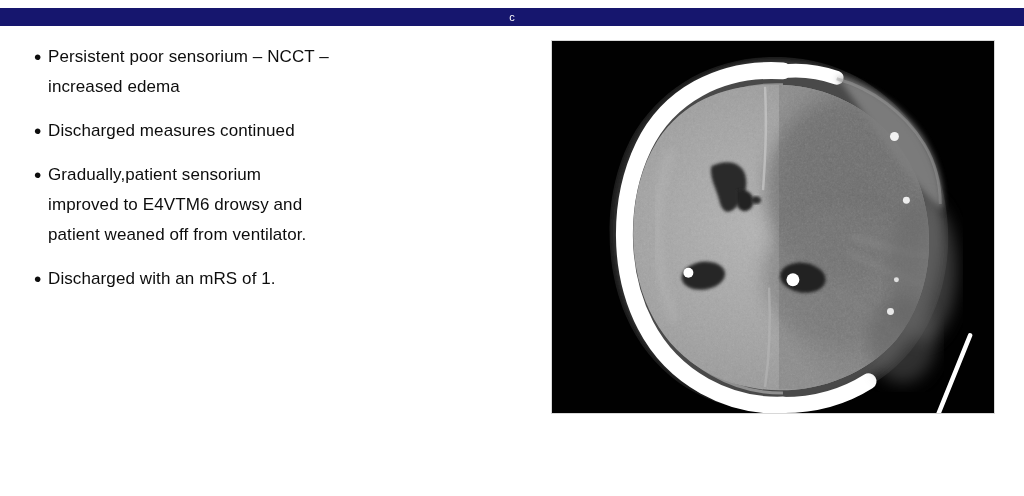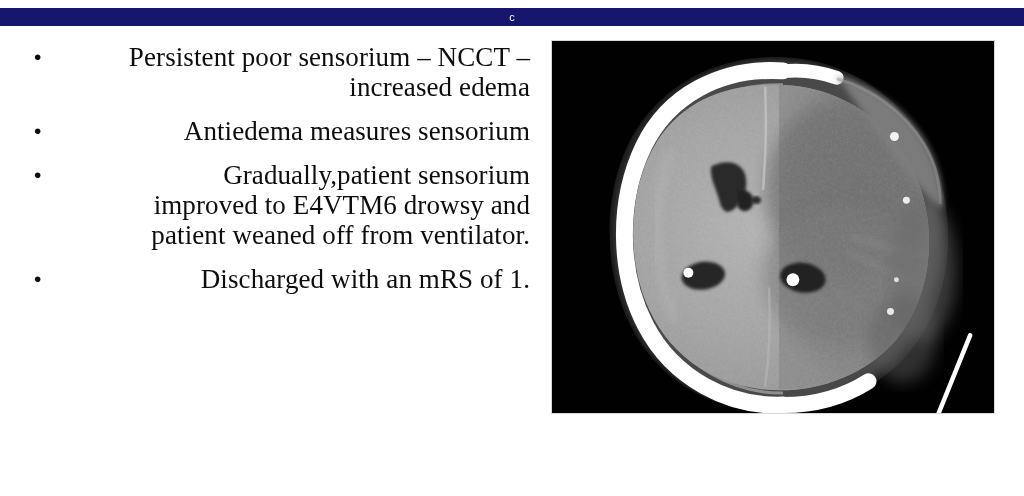--- a/index.html
+++ b/index.html
@@ -56,26 +56,25 @@
     color: #0d0d0d;
     font-size: 21px;
     line-height: 30px;
     text-align: left;
     padding-left: 4px;
     box-sizing: border-box;
   }
   .bullet-text {
     flex: 1 1 auto;
     color: #0d0d0d;
-    font-size: 27px;
+    font-size: 17px;
     line-height: 30px;
     letter-spacing: 0.1px;
     white-space: pre-line;
-    font-family: Liberation Serif, serif;
-    text-align: right;
+    font-family: Liberation Sans, sans-serif;
   }
 
   
   #ct-panel {
     position: absolute;
     left: 551px;
     top: 40px;
     width: 444px;
     height: 374px;
     background: #010101;
@@ -100,21 +99,21 @@
 <div id="bullet-list">
 
   <div class="bullet-item">
     <span class="bullet-marker">•</span>
     <span class="bullet-text">Persistent poor sensorium – NCCT –
 increased edema</span>
   </div>
 
   <div class="bullet-item">
     <span class="bullet-marker">•</span>
-    <span class="bullet-text">Antiedema measures sensorium</span>
+    <span class="bullet-text">Discharged measures continued</span>
   </div>
 
   <div class="bullet-item">
     <span class="bullet-marker">•</span>
     <span class="bullet-text">Gradually,patient sensorium
 improved to E4VTM6 drowsy and
 patient weaned off from ventilator.</span>
   </div>
 
   <div class="bullet-item">

